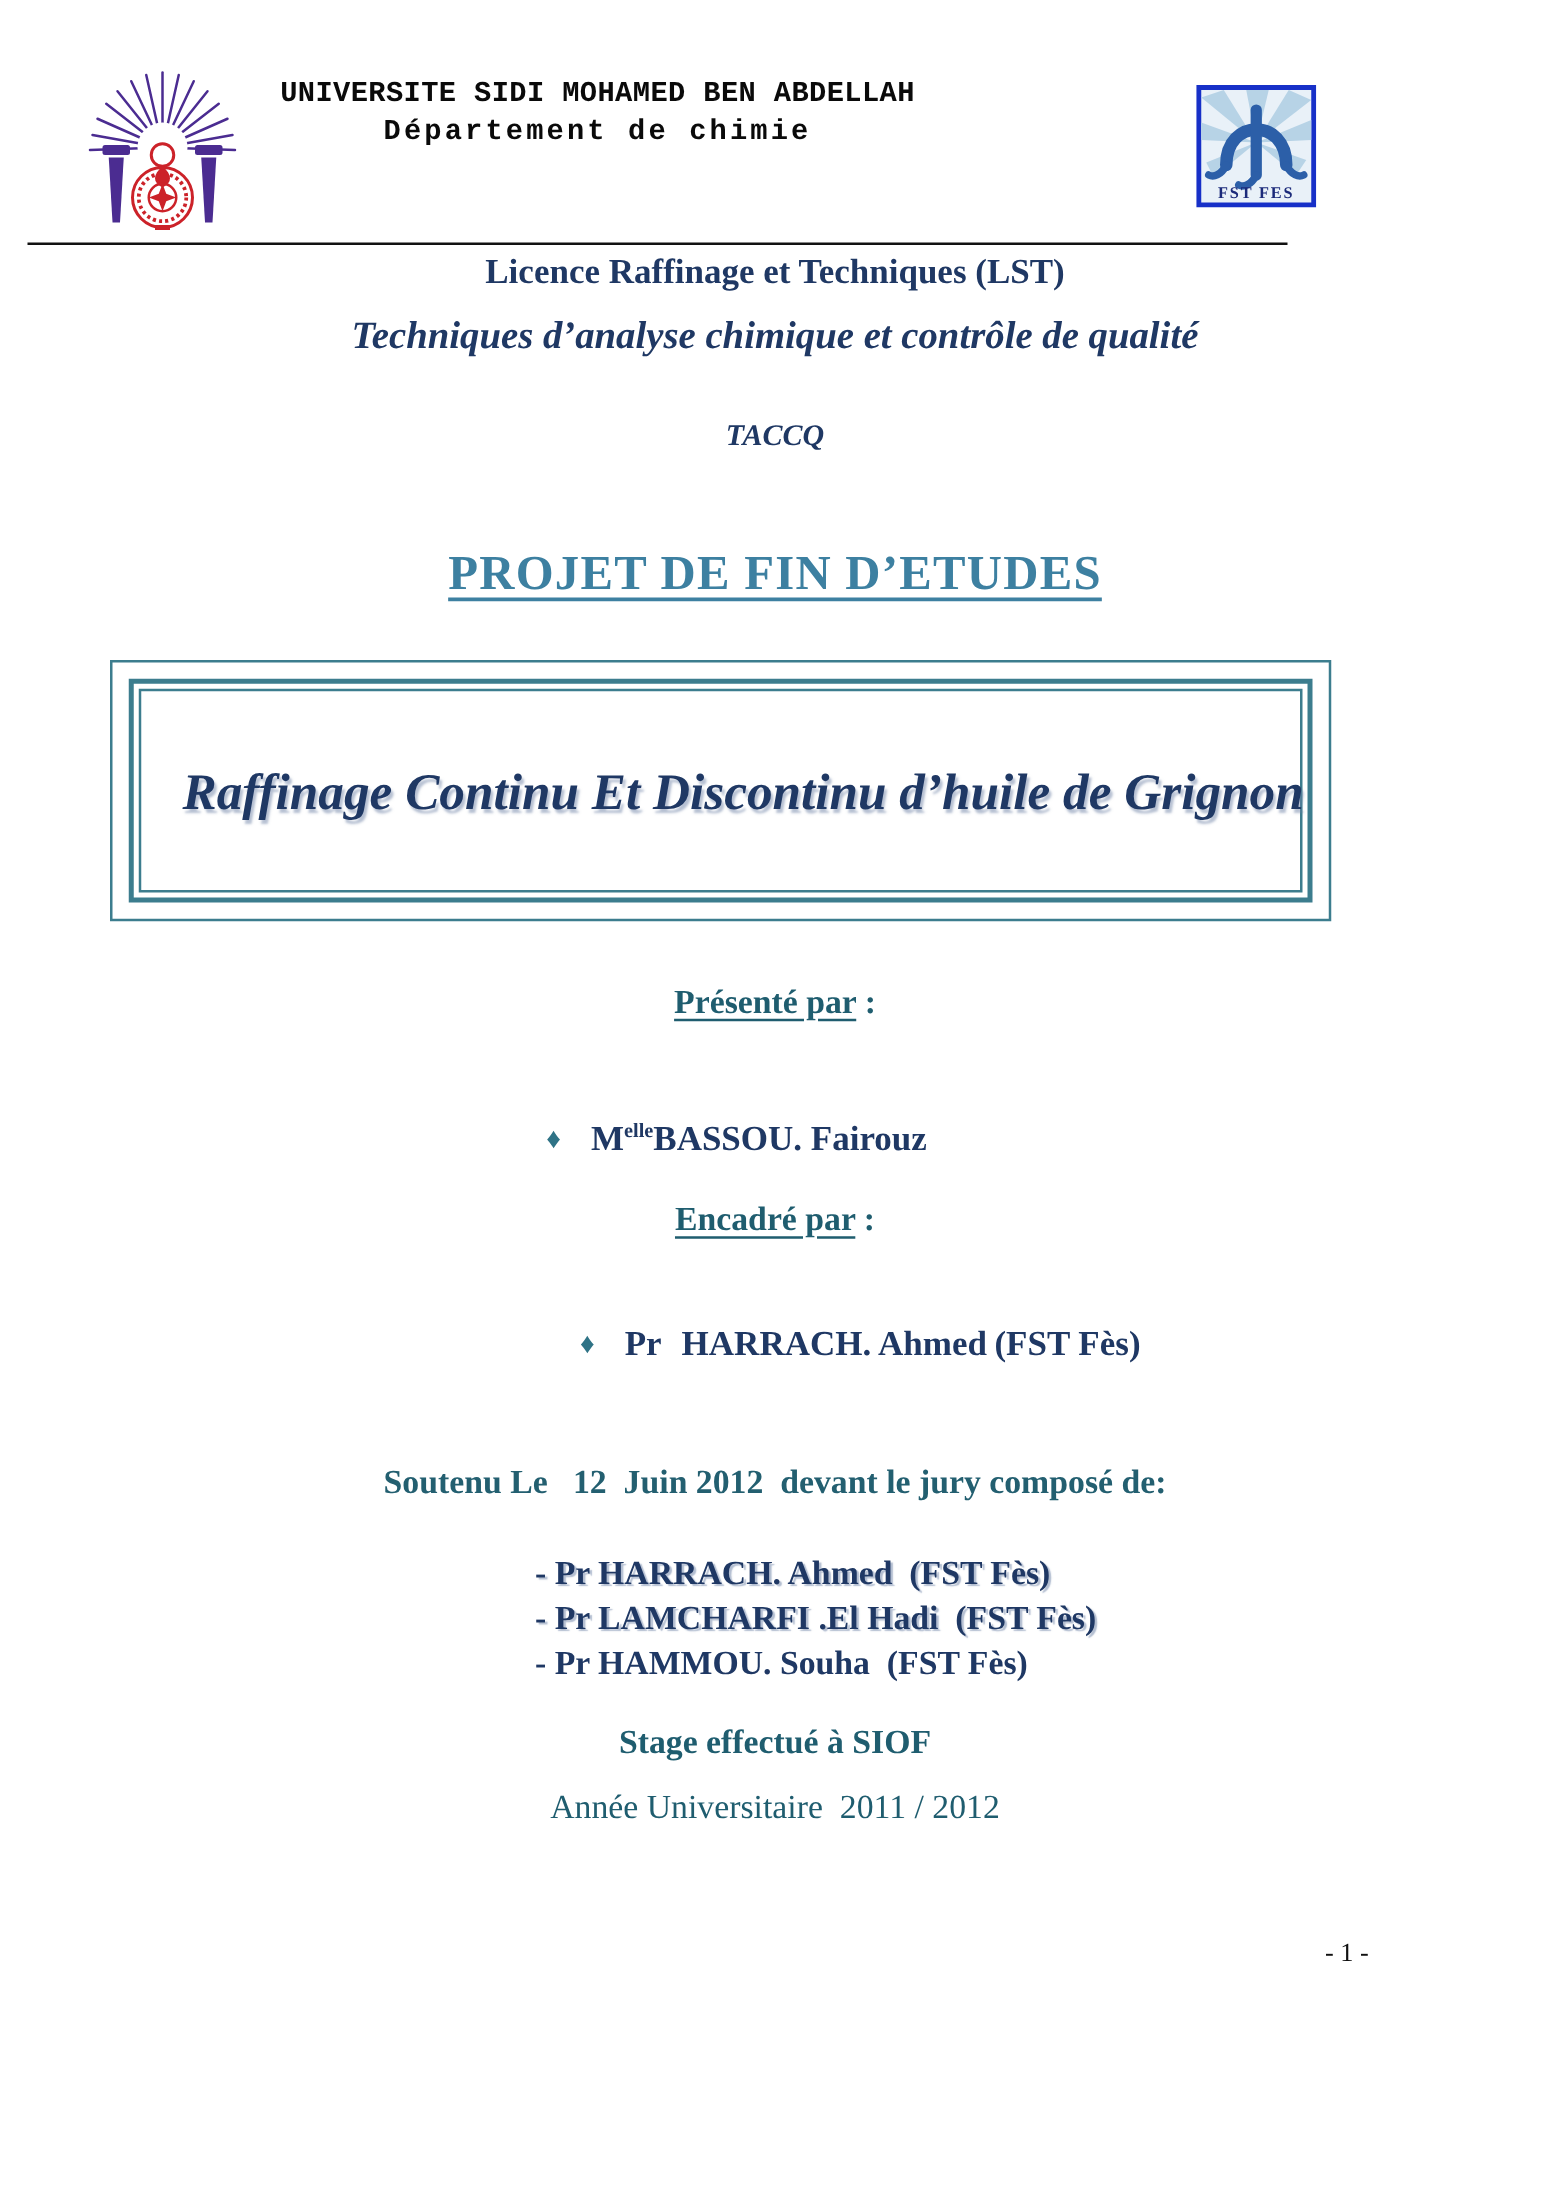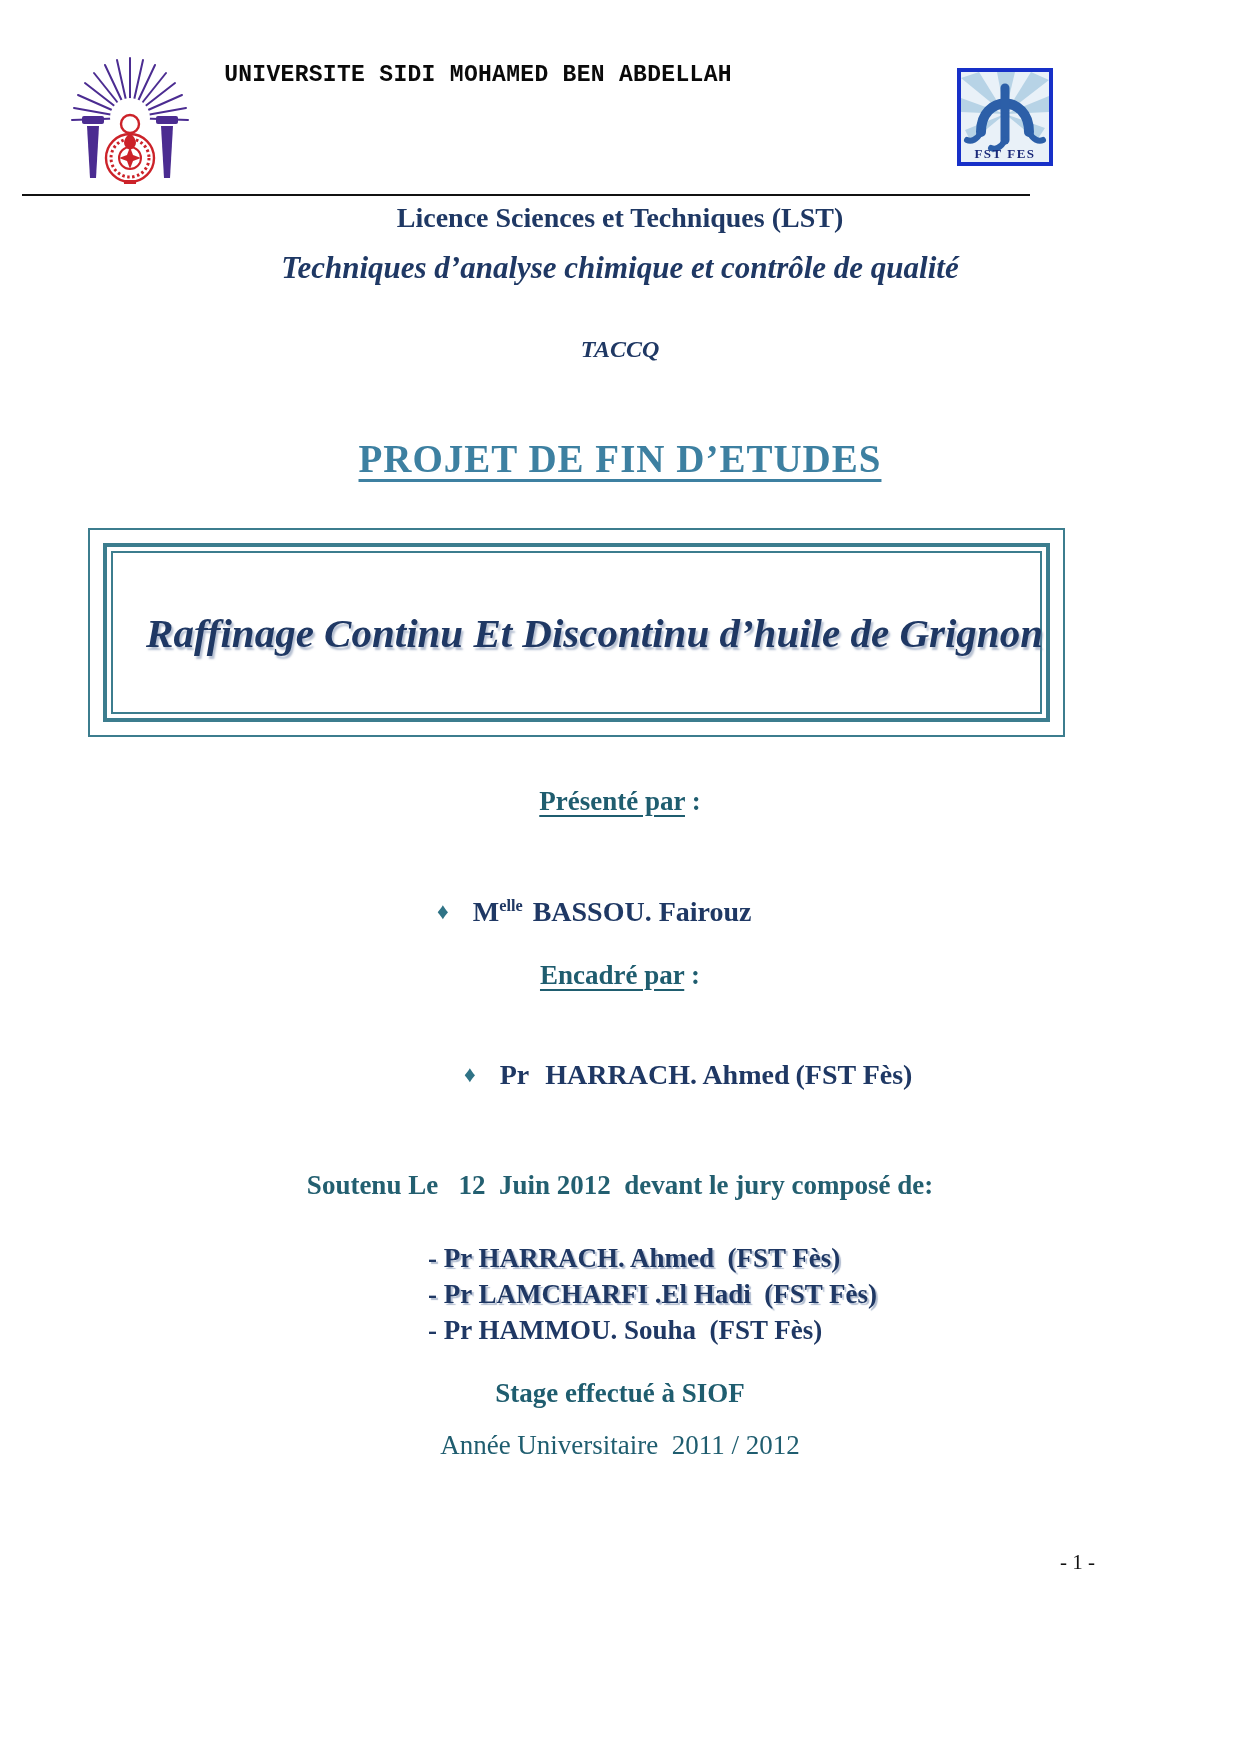--- a/index.html
+++ b/index.html
@@ -55,21 +55,21 @@
 
   
   .heading{font-size:27px;font-weight:bold;}
   .heading .u{text-decoration:underline;text-decoration-thickness:2px;text-underline-offset:5px;}
   #presente-h{top:786px;}
   #encadre-h{top:960px;}
 
   .bullet-line{font-size:28px;font-weight:bold;color:#1F3864;white-space:pre;}
   .diamond{color:#2F7386;font-size:23px;vertical-align:2px;margin-right:24px;}
   #presente-line{left:423px;top:864px;}
-  #presente-line .pname{margin-left:10px;font-family:Liberation Serif, serif;}
+  #presente-line .pname{font-family:Liberation Serif, serif;}
   sup{font-size:0.58em;vertical-align:super;line-height:0;}
   sub{font-size:0.58em;vertical-align:sub;line-height:0;}
 
   #encadre-lines{left:436px;top:1018px;}
   .sup-entry{font-size:28px;font-weight:bold;color:#1F3864;line-height:38px;white-space:pre;}
   .sup-entry .name{margin-left:16px;}
   .sup-entry .aff{margin-left:6px;}
   .sup-entry.first .aff{margin-left:40px;}
   .shadowed{text-shadow:2px 2px 1px rgba(115,135,170,0.55);}
 
@@ -123,20 +123,21 @@
     <circle cx="66" cy="106" r="24"></circle>
     <circle cx="66" cy="106" r="19" stroke-dasharray="2.5 2.5" stroke-width="3"></circle>
     <circle cx="66" cy="106" r="11" stroke-width="2"></circle>
     <path d="M66 95 L69 103 L77 106 L69 109 L66 117 L63 109 L55 106 L63 103 Z" fill="#CC2229" stroke="none"></path>
   </g>
   <rect x="60" y="128" width="12" height="4" fill="#CC2229"></rect>
 </svg>
 
 <div id="header-text" class="abs">
   <div class="l1">UNIVERSITE SIDI MOHAMED BEN ABDELLAH</div>
+  <div class="l3">Département de chimie</div>
 </div>
 
 <svg id="fst-logo" class="abs" viewBox="0 0 96 98" aria-hidden="true">
   <rect x="0" y="0" width="96" height="98" fill="#1730C8"></rect>
   <rect x="4" y="4" width="88" height="90" fill="#E9F1F8"></rect>
 
   <g fill="#B7D3E6">
     <polygon points="48,46 4,10 22,4"></polygon>
     <polygon points="48,46 40,4 58,4"></polygon>
     <polygon points="48,46 74,4 92,12"></polygon>
@@ -151,21 +152,21 @@
     <path d="M48 20 L48 72" stroke-width="9"></path>
     <path d="M24 64 C20 72 14 74 10 72" stroke-width="6"></path>
     <path d="M72 64 C76 72 82 74 86 72" stroke-width="6"></path>
     <path d="M48 72 C44 80 38 82 34 80" stroke-width="6"></path>
   </g>
   <text x="48" y="90" text-anchor="middle" font-family="Liberation Serif, serif" font-size="13" font-weight="bold" letter-spacing="1.5" fill="#1B2A7A">FST FES</text>
 </svg>
 
 <div id="rule" class="abs"></div>
 
-<div id="degree" class="abs ctr navy">Licence Sciences et Techniques (LST)</div>
+<div id="degree" class="abs ctr navy">Licence Raffinage et Techniques (LST)</div>
 <div id="specialty" class="abs ctr navy">Techniques d’analyse chimique et contrôle de qualité</div>
 <div id="taccq" class="abs ctr navy">TACCQ</div>
 
 <div id="projet" class="abs ctr">
   <span>PROJET DE FIN D’ETUDES</span>
 </div>
 
 <div id="titlebox" class="abs">
   <div class="tbox-mid">
     <div class="tbox-inner">

